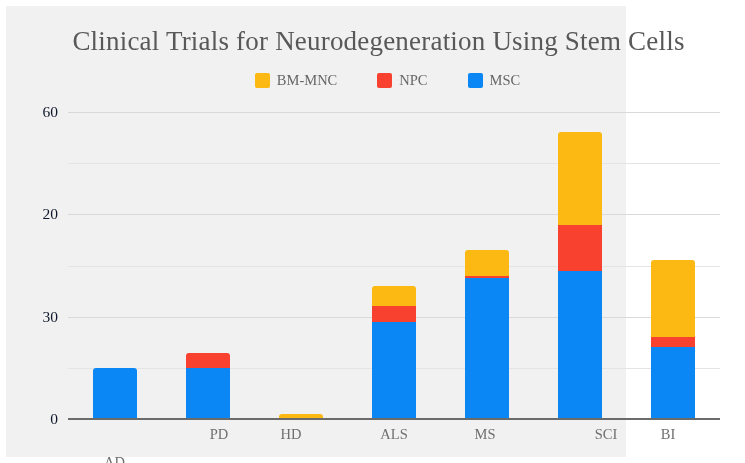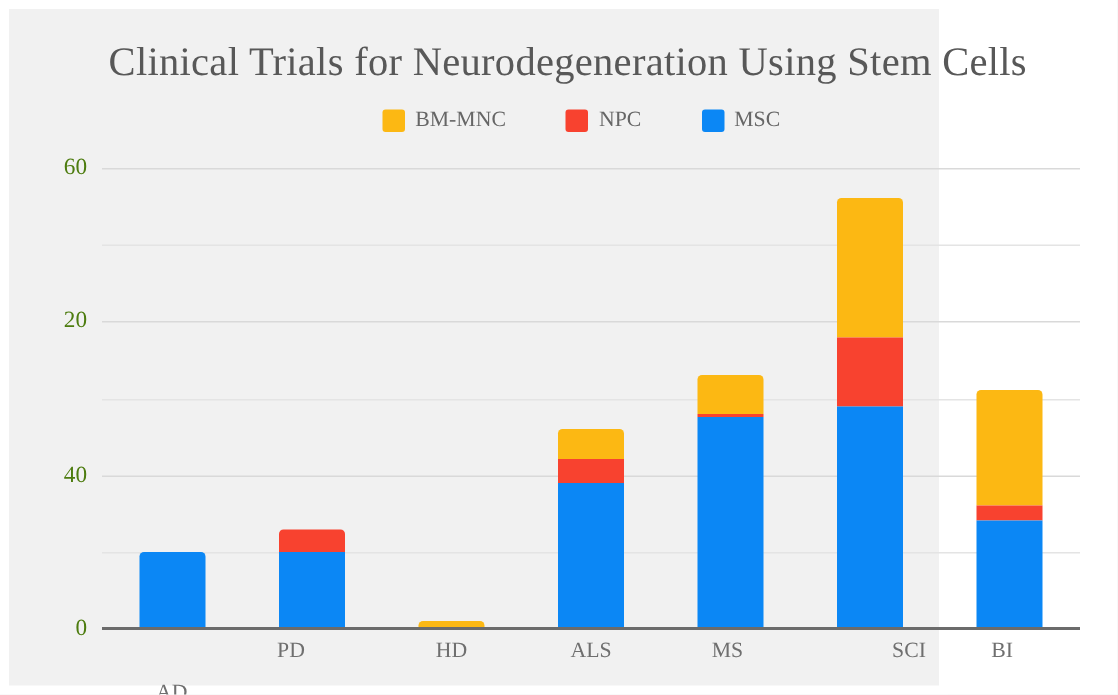--- a/index.html
+++ b/index.html
@@ -94,21 +94,21 @@
     height: 2px;
     background: #6b6b6b;
   }
 
   .y-tick-label {
     position: absolute;
     right: 0;
     width: 46px;
     text-align: right;
     font-size: 15.5px;
-    color: #4d7c0f;
+    color: #0f172a;
     transform: translateY(-50%);
     white-space: nowrap;
   }
   #y-axis-labels {
     position: absolute;
     left: 0;
     top: 0;
     width: 52px;
     height: 463px;
   }
@@ -203,30 +203,30 @@
       </div>
       <div class="bar-group" style="left: 583.429px;">
         <span class="bar-seg" style="height: 71.6333px; background: rgb(11, 135, 245);"></span>
         <span class="bar-seg" style="height: 10.2333px; background: rgb(248, 66, 47);"></span>
         <span class="bar-seg" style="height: 76.75px; background: rgb(252, 184, 19);"></span>
       </div>
     </div>
 
   <div id="y-axis-labels">
       <div class="y-tick-label" style="top: 413px;">0</div>
-      <div class="y-tick-label" style="top: 310.667px;">40</div>
+      <div class="y-tick-label" style="top: 310.667px;">30</div>
       <div class="y-tick-label" style="top: 208.333px;">20</div>
       <div class="y-tick-label" style="top: 106px;">60</div>
     </div>
 
   <div id="axis-line"></div>
 
   <div id="x-axis-labels">
       <div class="x-tick-label" style="left: 68.5714px; margin-top: 28px;">AD</div>
-      <div class="x-tick-label" style="left: 148px;">PD</div>
-      <div class="x-tick-label" style="left: 255px;">HD</div>
+      <div class="x-tick-label" style="left: 173px;">PD</div>
+      <div class="x-tick-label" style="left: 245px;">HD</div>
       <div class="x-tick-label" style="left: 348px;">ALS</div>
       <div class="x-tick-label" style="left: 439px;">MS</div>
       <div class="x-tick-label" style="left: 560px;">SCI</div>
       <div class="x-tick-label" style="left: 622px;">BI</div>
     </div>
 
 </div>
 
 </body></html>

